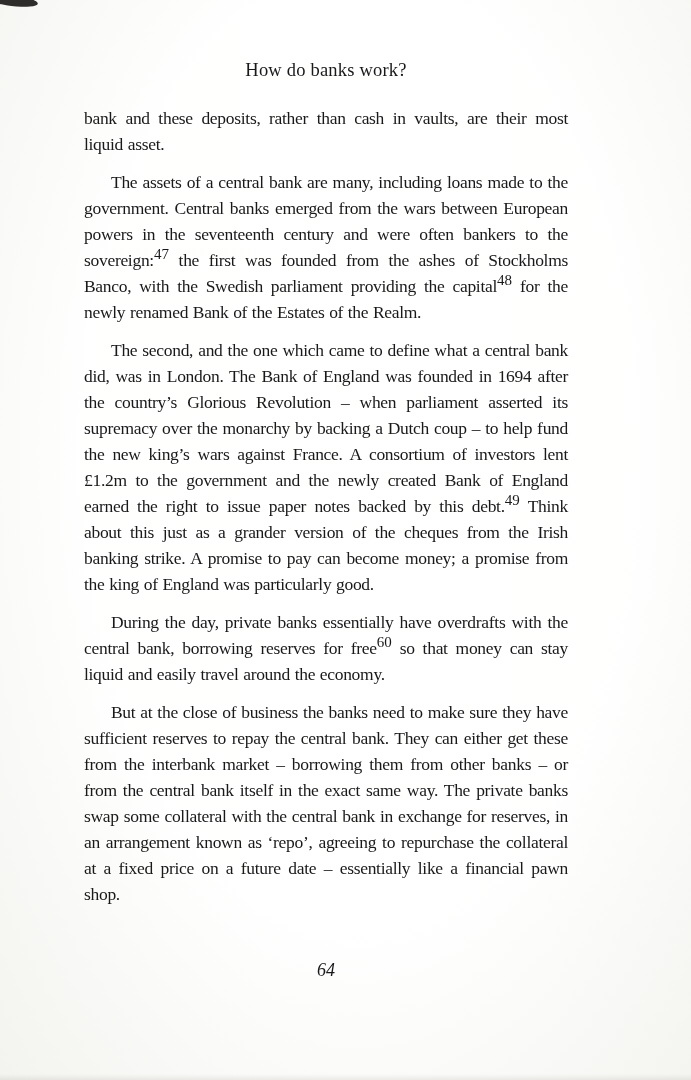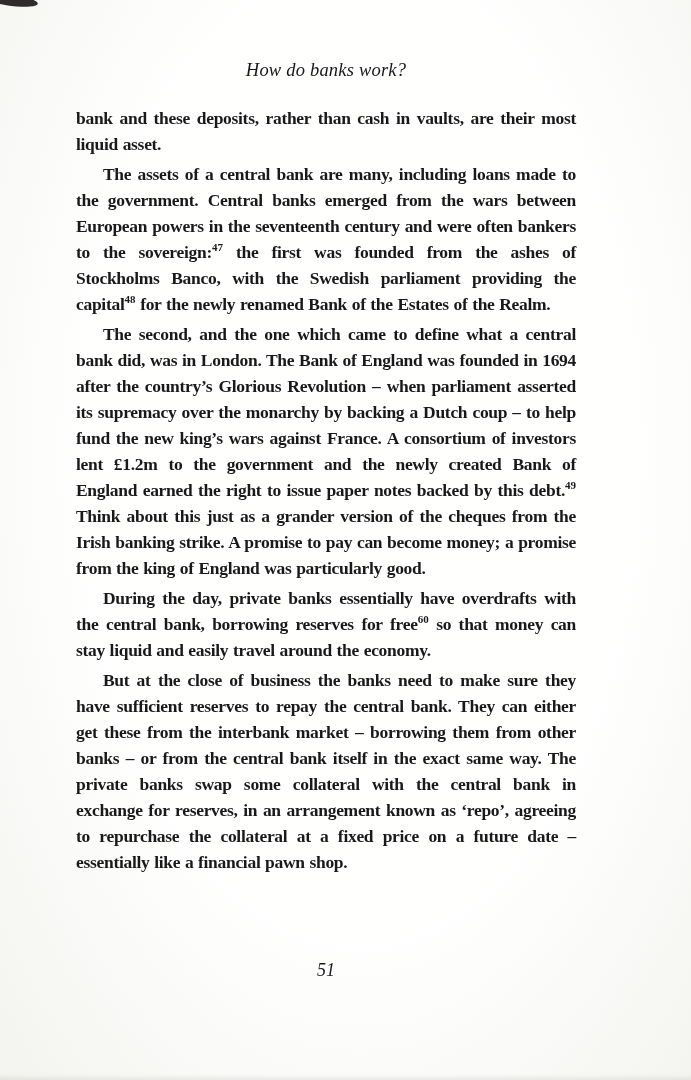--- a/index.html
+++ b/index.html
@@ -17,41 +17,39 @@
 
   .page-inner {
     position: absolute;
     left: 72px;
     top: 58px;
     width: 508px;
   }
 
   .running-header {
     text-align: center;
-    font-style: italic;
     font-size: 18.5px;
     line-height: 24px;
     margin: 0 0 23px 0;
     letter-spacing: 0.2px;
   }
 
   .body-text p {
-    margin: 4px;
+    margin: 12px;
     font-size: 17.5px;
     line-height: 26px;
     text-align: justify;
     letter-spacing: -0.3px;
     word-spacing: 0.6px;
-    font-weight: bold;
   }
 
   .body-text p.indent { text-indent: 27px; }
 
   .body-text sup {
-    font-size: 11px;
+    font-size: 15px;
     line-height: 0;
     letter-spacing: 0;
     vertical-align: super;
   }
 
   .folio {
     position: absolute;
     left: 72px;
     top: 960px;
     width: 508px;
@@ -89,15 +87,15 @@
 
   <div class="body-text">
       <p class="">bank and these deposits, rather than cash in vaults, are their most liquid asset.</p>
       <p class="indent">The assets of a central bank are many, including loans made to the government. Central banks emerged from the wars between European powers in the seventeenth century and were often bankers to the sovereign:<sup>47</sup> the first was founded from the ashes of Stockholms Banco, with the Swedish parliament providing the capital<sup>48</sup> for the newly renamed Bank of the Estates of the Realm.</p>
       <p class="indent">The second, and the one which came to define what a central bank did, was in London. The Bank of England was founded in 1694 after the country’s Glorious Revolution – when parliament asserted its supremacy over the monarchy by backing a Dutch coup – to help fund the new king’s wars against France. A consortium of investors lent £1.2m to the government and the newly created Bank of England earned the right to issue paper notes backed by this debt.<sup>49</sup> Think about this just as a grander version of the cheques from the Irish banking strike. A promise to pay can become money; a promise from the king of England was particularly good.</p>
       <p class="indent">During the day, private banks essentially have overdrafts with the central bank, borrowing reserves for free<sup>60</sup> so that money can stay liquid and easily travel around the economy.</p>
       <p class="indent">But at the close of business the banks need to make sure they have sufficient reserves to repay the central bank. They can either get these from the interbank market – borrowing them from other banks – or from the central bank itself in the exact same way. The private banks swap some collateral with the central bank in exchange for reserves, in an arrangement known as ‘repo’, agreeing to repurchase the collateral at a fixed price on a future date – essentially like a financial pawn shop.</p>
     </div>
 </div>
 
-<div class="folio">51</div>
+<div class="folio">64</div>
 
 <div class="page-bottom-edge"></div>
 
 </body></html>

